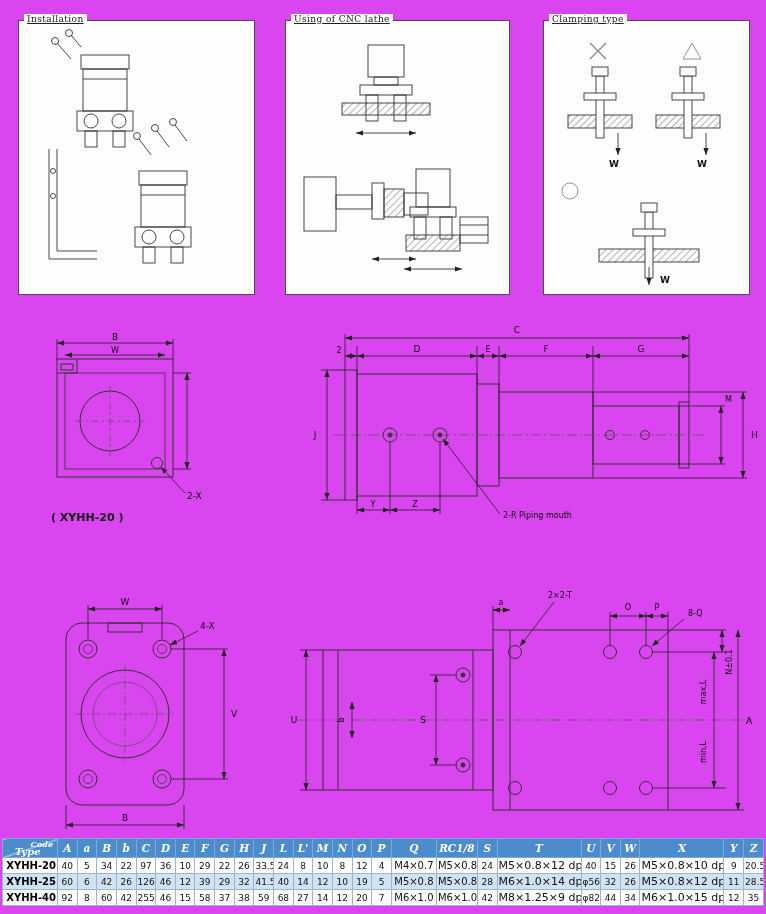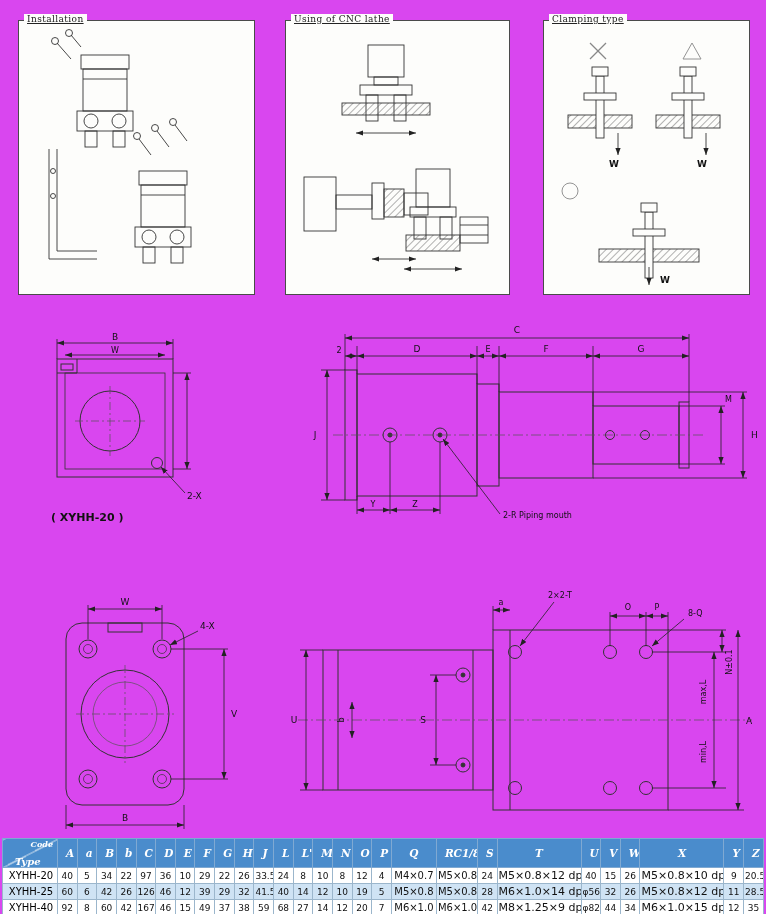--- a/index.html
+++ b/index.html
@@ -12,31 +12,31 @@
   .drawing{position:absolute}
   svg{display:block}
   svg text{font-family:"DejaVu Sans",sans-serif;fill:#111}
   .dim{font-size:9px}
   .dim-sm{font-size:8px}
   .note{font-size:8px}
   .model-label{font-size:11px;font-weight:bold}
   .wlab{font-size:9px;font-weight:bold}
   .spec-table{position:absolute;left:2px;top:838px;width:762px;border-collapse:collapse;table-layout:fixed}
   .spec-table th{background:#4a8ccc;color:#fff;border:1px solid #7fa9d2;font-style:italic;
-    font-family:"DejaVu Serif",serif;font-weight:bold;font-size:10.5px;height:19px;padding:8px;overflow:hidden}
+    font-family:"DejaVu Serif",serif;font-weight:bold;font-size:10.5px;height:19px;padding:2px;overflow:hidden}
   .spec-table th:first-child{width:55px}
   .spec-table th:nth-child(19){width:45px}
   .spec-table th:nth-child(20){width:41px}
   .spec-table th:nth-child(22){width:84px}
   .spec-table th:nth-child(26){width:84px}
   .spec-table td{border:1px solid #9bb6cc;text-align:center;height:16px;padding:0 1px;
     font-size:9px;white-space:nowrap;overflow:hidden;background:#fff}
   .spec-table td:nth-child(19),.spec-table td:nth-child(20){font-size:10px}
   .spec-table td.sm{font-size:11px}
-  .spec-table td.type-cell{text-align:center;padding-left:3px;font-size:10px;font-weight:normal;color:#000}
+  .spec-table td.type-cell{text-align:right;padding-left:3px;font-size:10px;font-weight:bold;color:#000}
   .spec-table tr.alt td{background:#cfe3f4}
   th.corner{position:relative;background-image:linear-gradient(to bottom right,
     transparent calc(50% - .6px), #cfe0f0 calc(50% - .6px), #cfe0f0 calc(50% + .6px), transparent calc(50% + .6px))}
   th.corner .c-top{position:absolute;top:0;right:4px;font-size:8px}
   th.corner .c-bot{position:absolute;bottom:0;left:12px;font-size:10px}
 </style>
 </head>
 <body>
 
 <div class="page">
@@ -454,24 +454,24 @@
           <td class="sm">M5×0.8×12 dp</td>
           <td>11</td>
           <td>28.5</td>
         </tr>
         <tr>
           <td class="type-cell">XYHH-40</td>
           <td>92</td>
           <td>8</td>
           <td>60</td>
           <td>42</td>
-          <td>167</td>
+          <td>255</td>
           <td>46</td>
           <td>15</td>
-          <td>49</td>
+          <td>58</td>
           <td>37</td>
           <td>38</td>
           <td>59</td>
           <td>68</td>
           <td>27</td>
           <td>14</td>
           <td>12</td>
           <td>20</td>
           <td>7</td>
           <td>M6×1.0</td>

